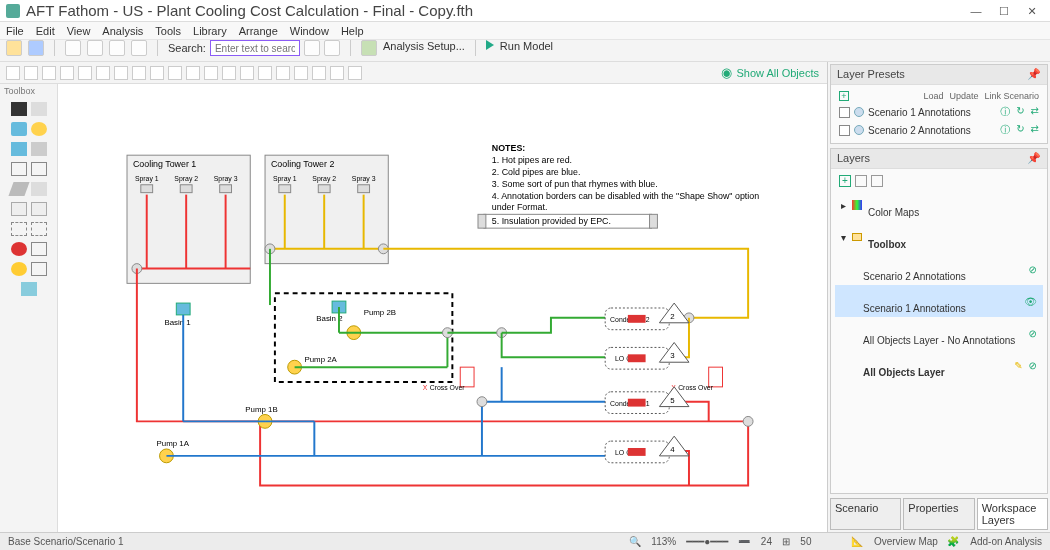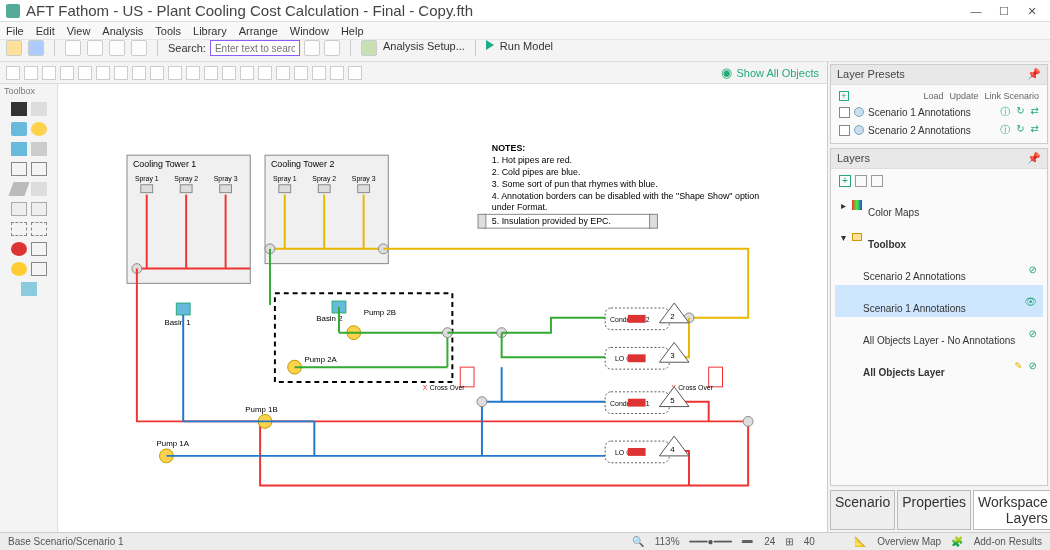--- a/index.html
+++ b/index.html
@@ -41,21 +41,21 @@
   .preset-item { display: flex; align-items: center; gap: 4px; padding: 2px 4px; font-size: 10px; }
   .preset-item .chk { width: 11px; height: 11px; border: 1px solid #888; background: #fff;}
   .preset-item .dot { width: 10px; height: 10px; border-radius: 50%; border: 1px solid #7ab; background: #cde;}
   .preset-item .actions { margin-left:auto; display:flex; gap:6px; color:#2a7;}
   .layers-body { }
   .layer-row { display: flex; align-items: center; padding: 3px 6px; gap: 6px; font-size: 10px;}
   .layer-row.sel { background: #cfe6ff; }
   .layer-row .name { flex: 1; margin-top: 15px; }
   .layer-row .licon { color: #2a7; }
   .rightbtm { display: flex; gap: 2px; padding: 2px; }
-  .rightbtm .rtab { flex:1; border:1px solid #bbb; background:#eee; padding:3px 4px; font-size:14px; text-align:right; cursor:pointer;}
+  .rightbtm .rtab { flex:1; border:1px solid #bbb; background:#eee; padding:3px 4px; font-size:11px; text-align:left; cursor:pointer;}
   .rightbtm .rtab.active { background:#fff; }
   .statusbar { height: 18px; background: #ececec; border-top: 1px solid #ccc; display: flex; align-items: center; padding: 0 8px; font-size: 10px; color: #555; justify-content: space-between;}
   .statusbar .sseg { display: flex; align-items: center; gap: 10px; }
   .notesbox text { font-size: 9px; }
 </style>
 </head>
 <body>
 
 <div class="titlebar">
   <div class="appicon"></div>
@@ -424,19 +424,19 @@
   <div class="sseg">
     <span>Base Scenario/Scenario 1</span>
   </div>
   <div class="sseg">
     <span>🔍</span>
     <span>113%</span>
     <span>━━━●━━━</span>
     <span>➖</span>
       <span>24</span>
     <span>⊞</span>
-      <span>40</span>
+      <span>50</span>
     <span style="margin-left:30px">📐</span>
       <span>Overview Map</span>
     <span>🧩</span>
-      <span>Add-on Results</span>
+      <span>Add-on Analysis</span>
   </div>
 </div>
 
 </body></html>

